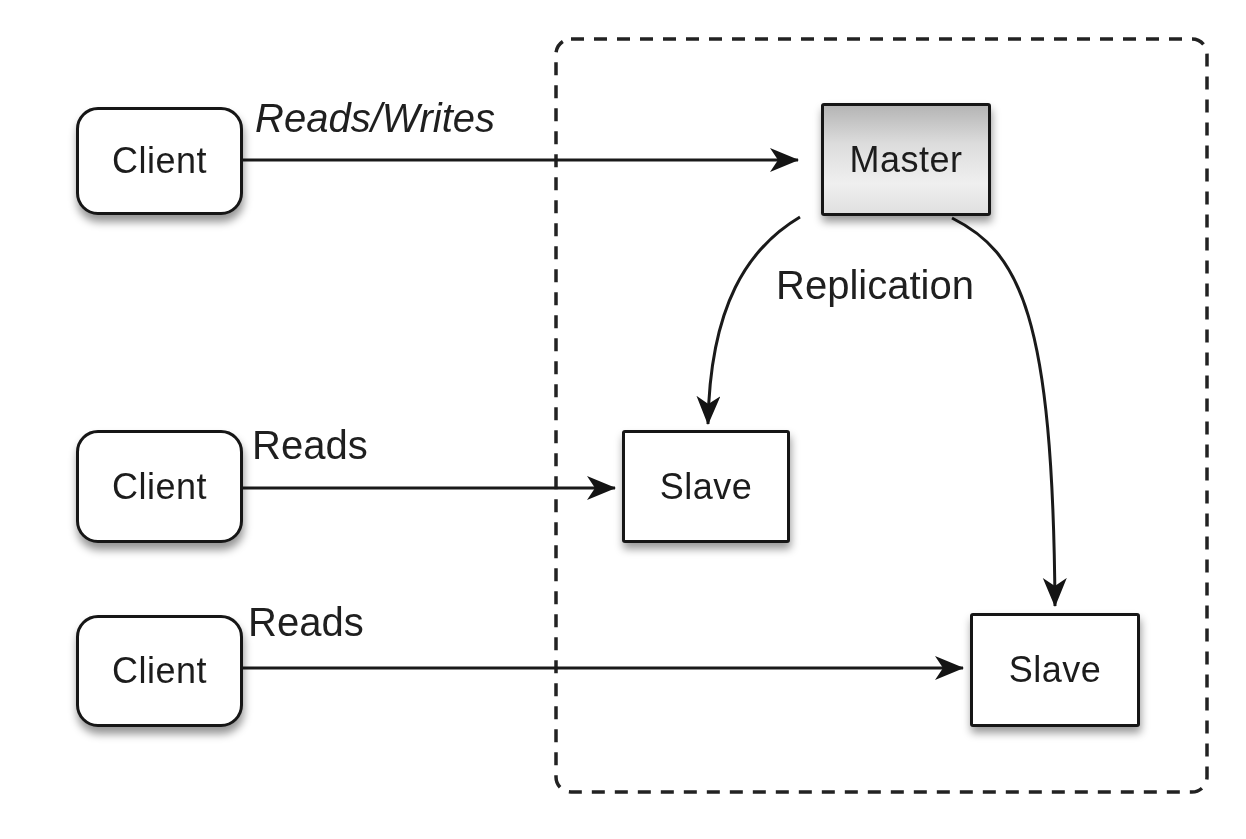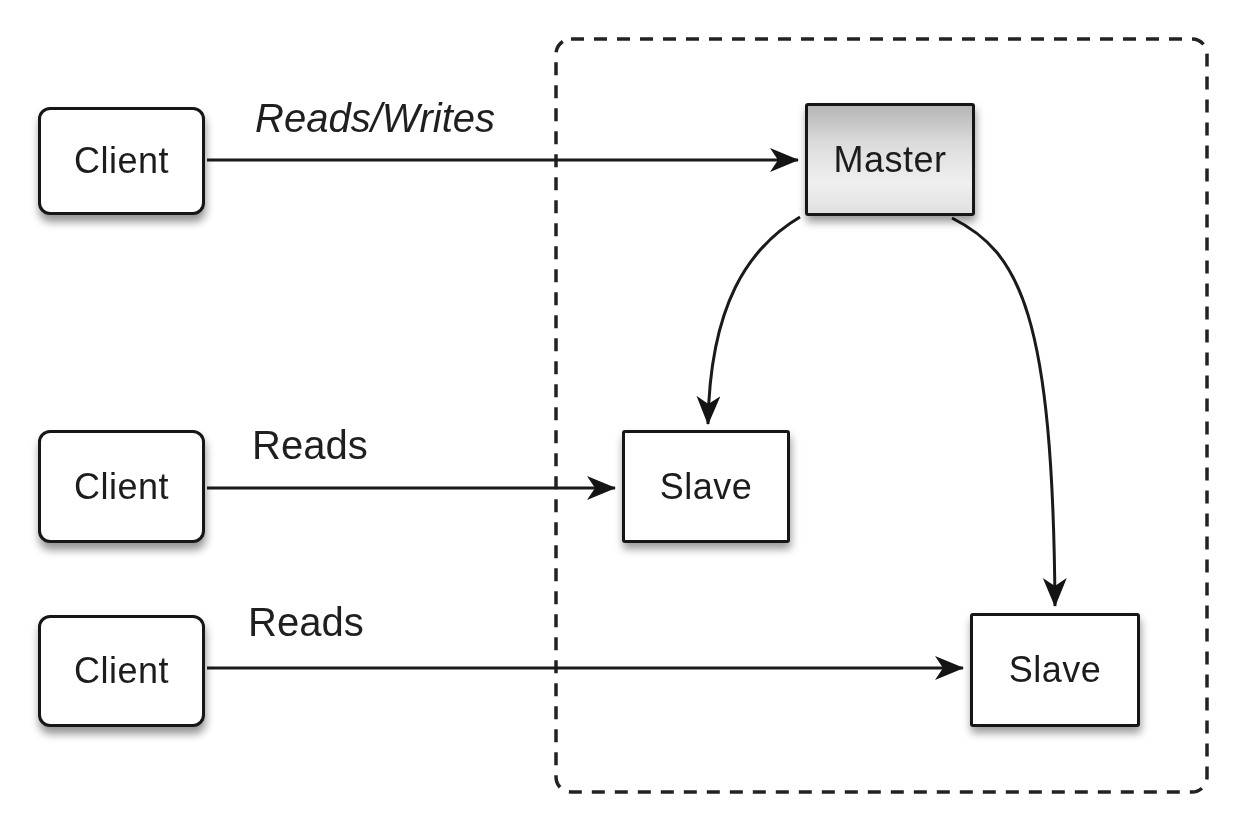--- a/index.html
+++ b/index.html
@@ -29,29 +29,31 @@
     justify-content: center;
     box-sizing: border-box;
     background: #ffffff;
     border: 3px solid #161616;
     color: #1c1c1c;
     font-size: 36px;
     letter-spacing: 0.5px;
     box-shadow: 1px 6px 8px rgba(0,0,0,0.40);
   }
   .node.client {
-    border-radius: 12px;
+    border-radius: 22px;
     border-width: 3.5px;
     box-shadow: 1px 7px 8px rgba(0,0,0,0.42);
+    margin-left: 38px;
   }
   .node.server {
     border-radius: 3px;
   }
   .node.master {
     background: linear-gradient(180deg, #b5b5b5 0%, #dcdcdc 35%, #efefef 72%, #e0e0e0 100%);
+    margin-left: 16px;
   }
   .edge-label {
     position: absolute;
     color: #1f1f1f;
     font-size: 40px;
     white-space: nowrap;
   }
 </style>
 </head>
 <body>
@@ -101,14 +103,15 @@
   <div class="node server" style="left:970px; top:613px; width:170px; height:114px;">
     <span>Slave</span>
   </div>
 
   <div class="edge-label" style="left:255px; top:96px;font-style:italic;">Reads/Writes</div>
 
   <div class="edge-label" style="left:252px; top:423px;">Reads</div>
 
   <div class="edge-label" style="left:248px; top:600px;">Reads</div>
 
+  <div class="edge-label" style="left:776px; top:263px;">Replication</div>
 
 </div>
 
 </body></html>

